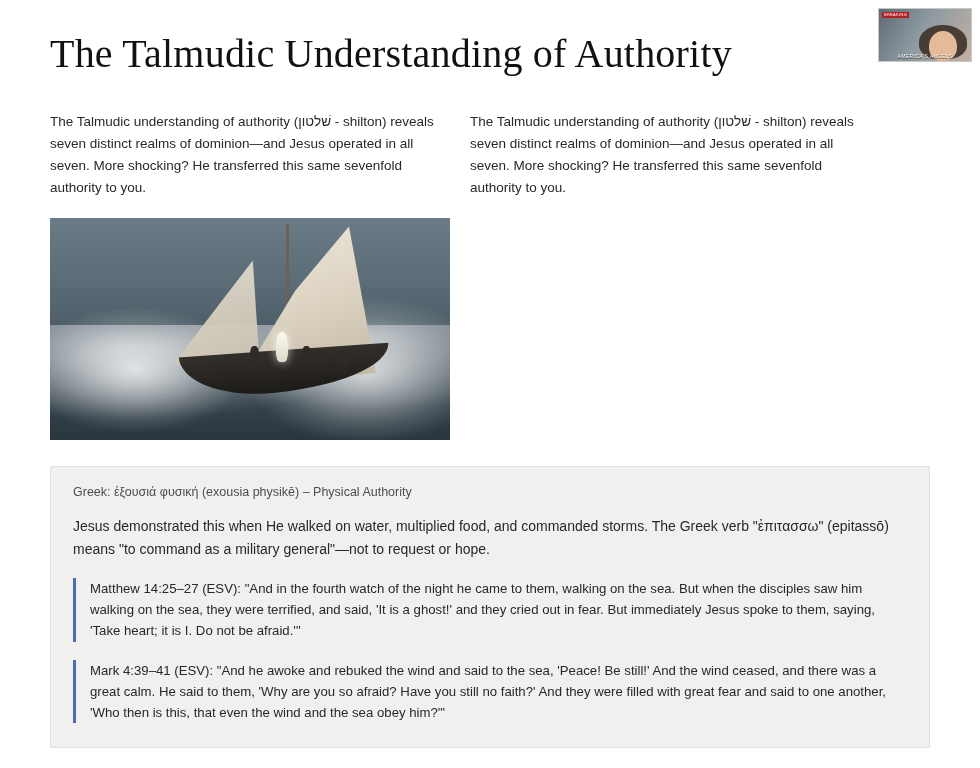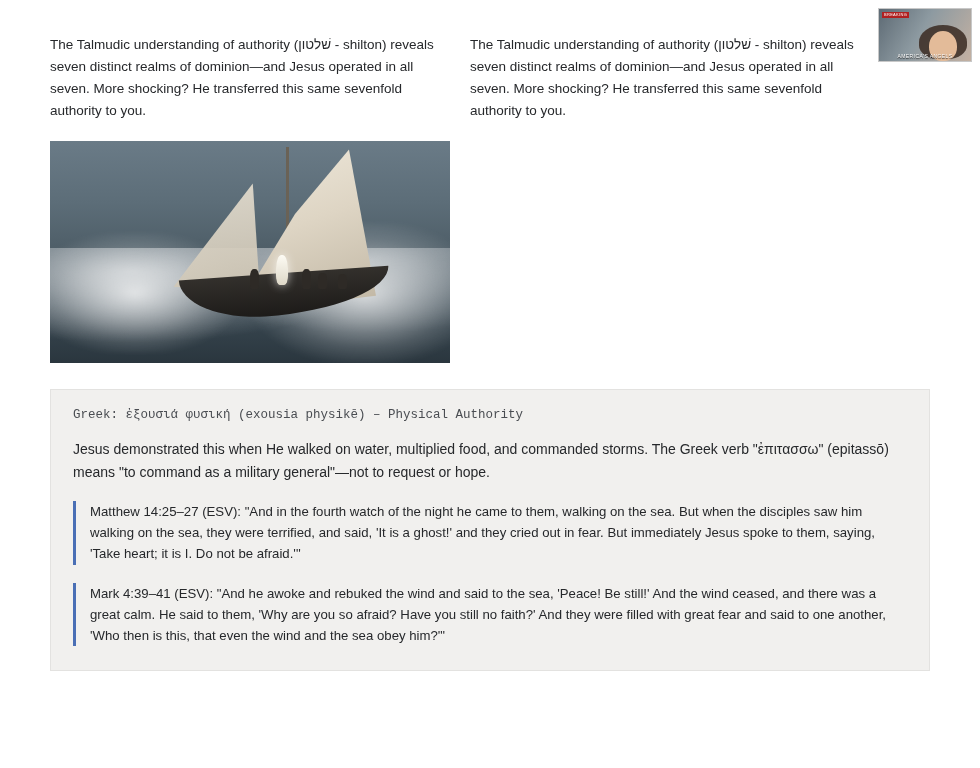--- a/index.html
+++ b/index.html
@@ -185,21 +185,21 @@
     font-size: 19px;
     font-weight: 400;
     color: #111;
     margin: 0 0 12px 0;
     letter-spacing: .2px;
   }
   .greek-line {
     font-size: 12.5px;
     color: #4a4d52;
     margin: 0 0 16px 0;
-    font-family: Liberation Mono, monospace;
+    font-family: Liberation Sans, sans-serif;
   }
   .panel-body {
     font-size: 14px;
     line-height: 1.6;
     color: #26282b;
     margin: 0 0 18px 0;
   }
   .quote {
     border-left: 3px solid #4a6fb5;
     padding: 0 0 0 14px;
@@ -216,20 +216,21 @@
     top: 0; right: 0;
     width: 5px; height: 768px;
     background: #ffffff;
   }
 </style>
 </head>
 <body>
 
 <div class="page">
 
+  <h1 class="title">The Talmudic Understanding of Authority</h1>
 
   <div class="cols">
     <div class="col">
       <p class="intro">The Talmudic understanding of authority (שׁלטון - shilton) reveals seven distinct realms of dominion—and Jesus operated in all seven. More shocking? He transferred this same sevenfold authority to you.</p>
 
       <div class="boat-figure">
         <div class="sea"></div>
         <div class="spray"></div>
         <div class="spray right"></div>
         <div class="sail2"></div>

